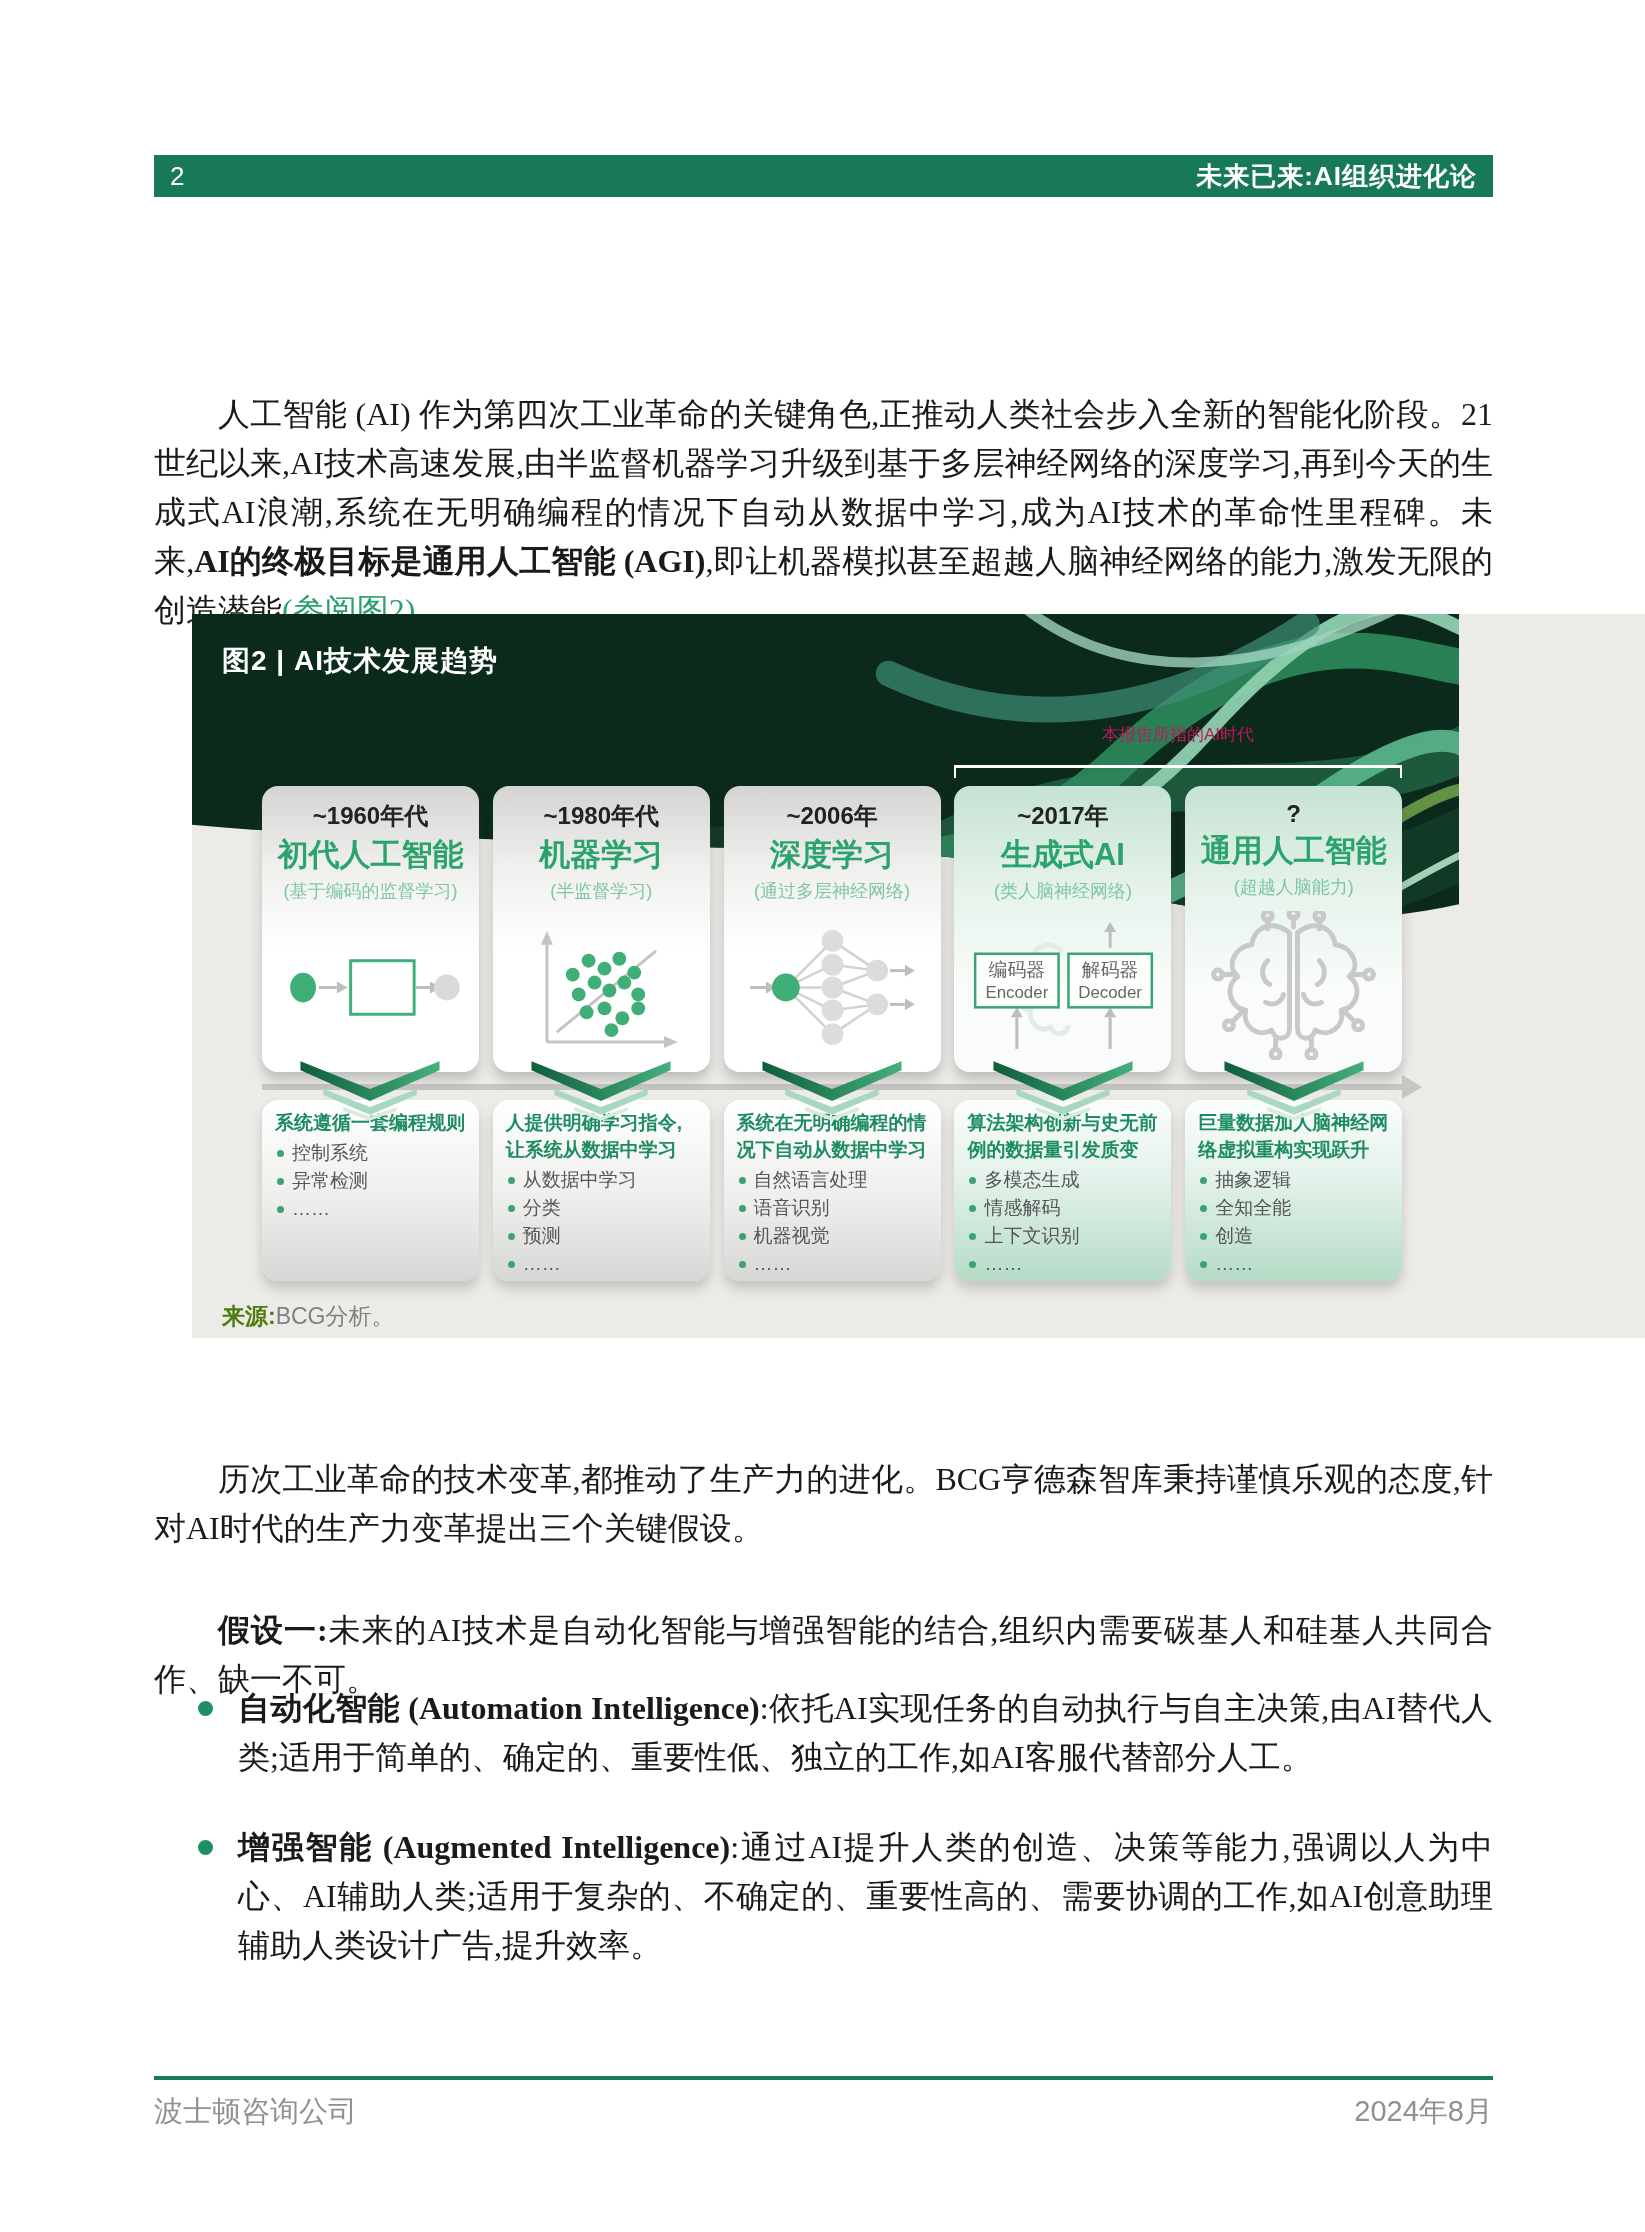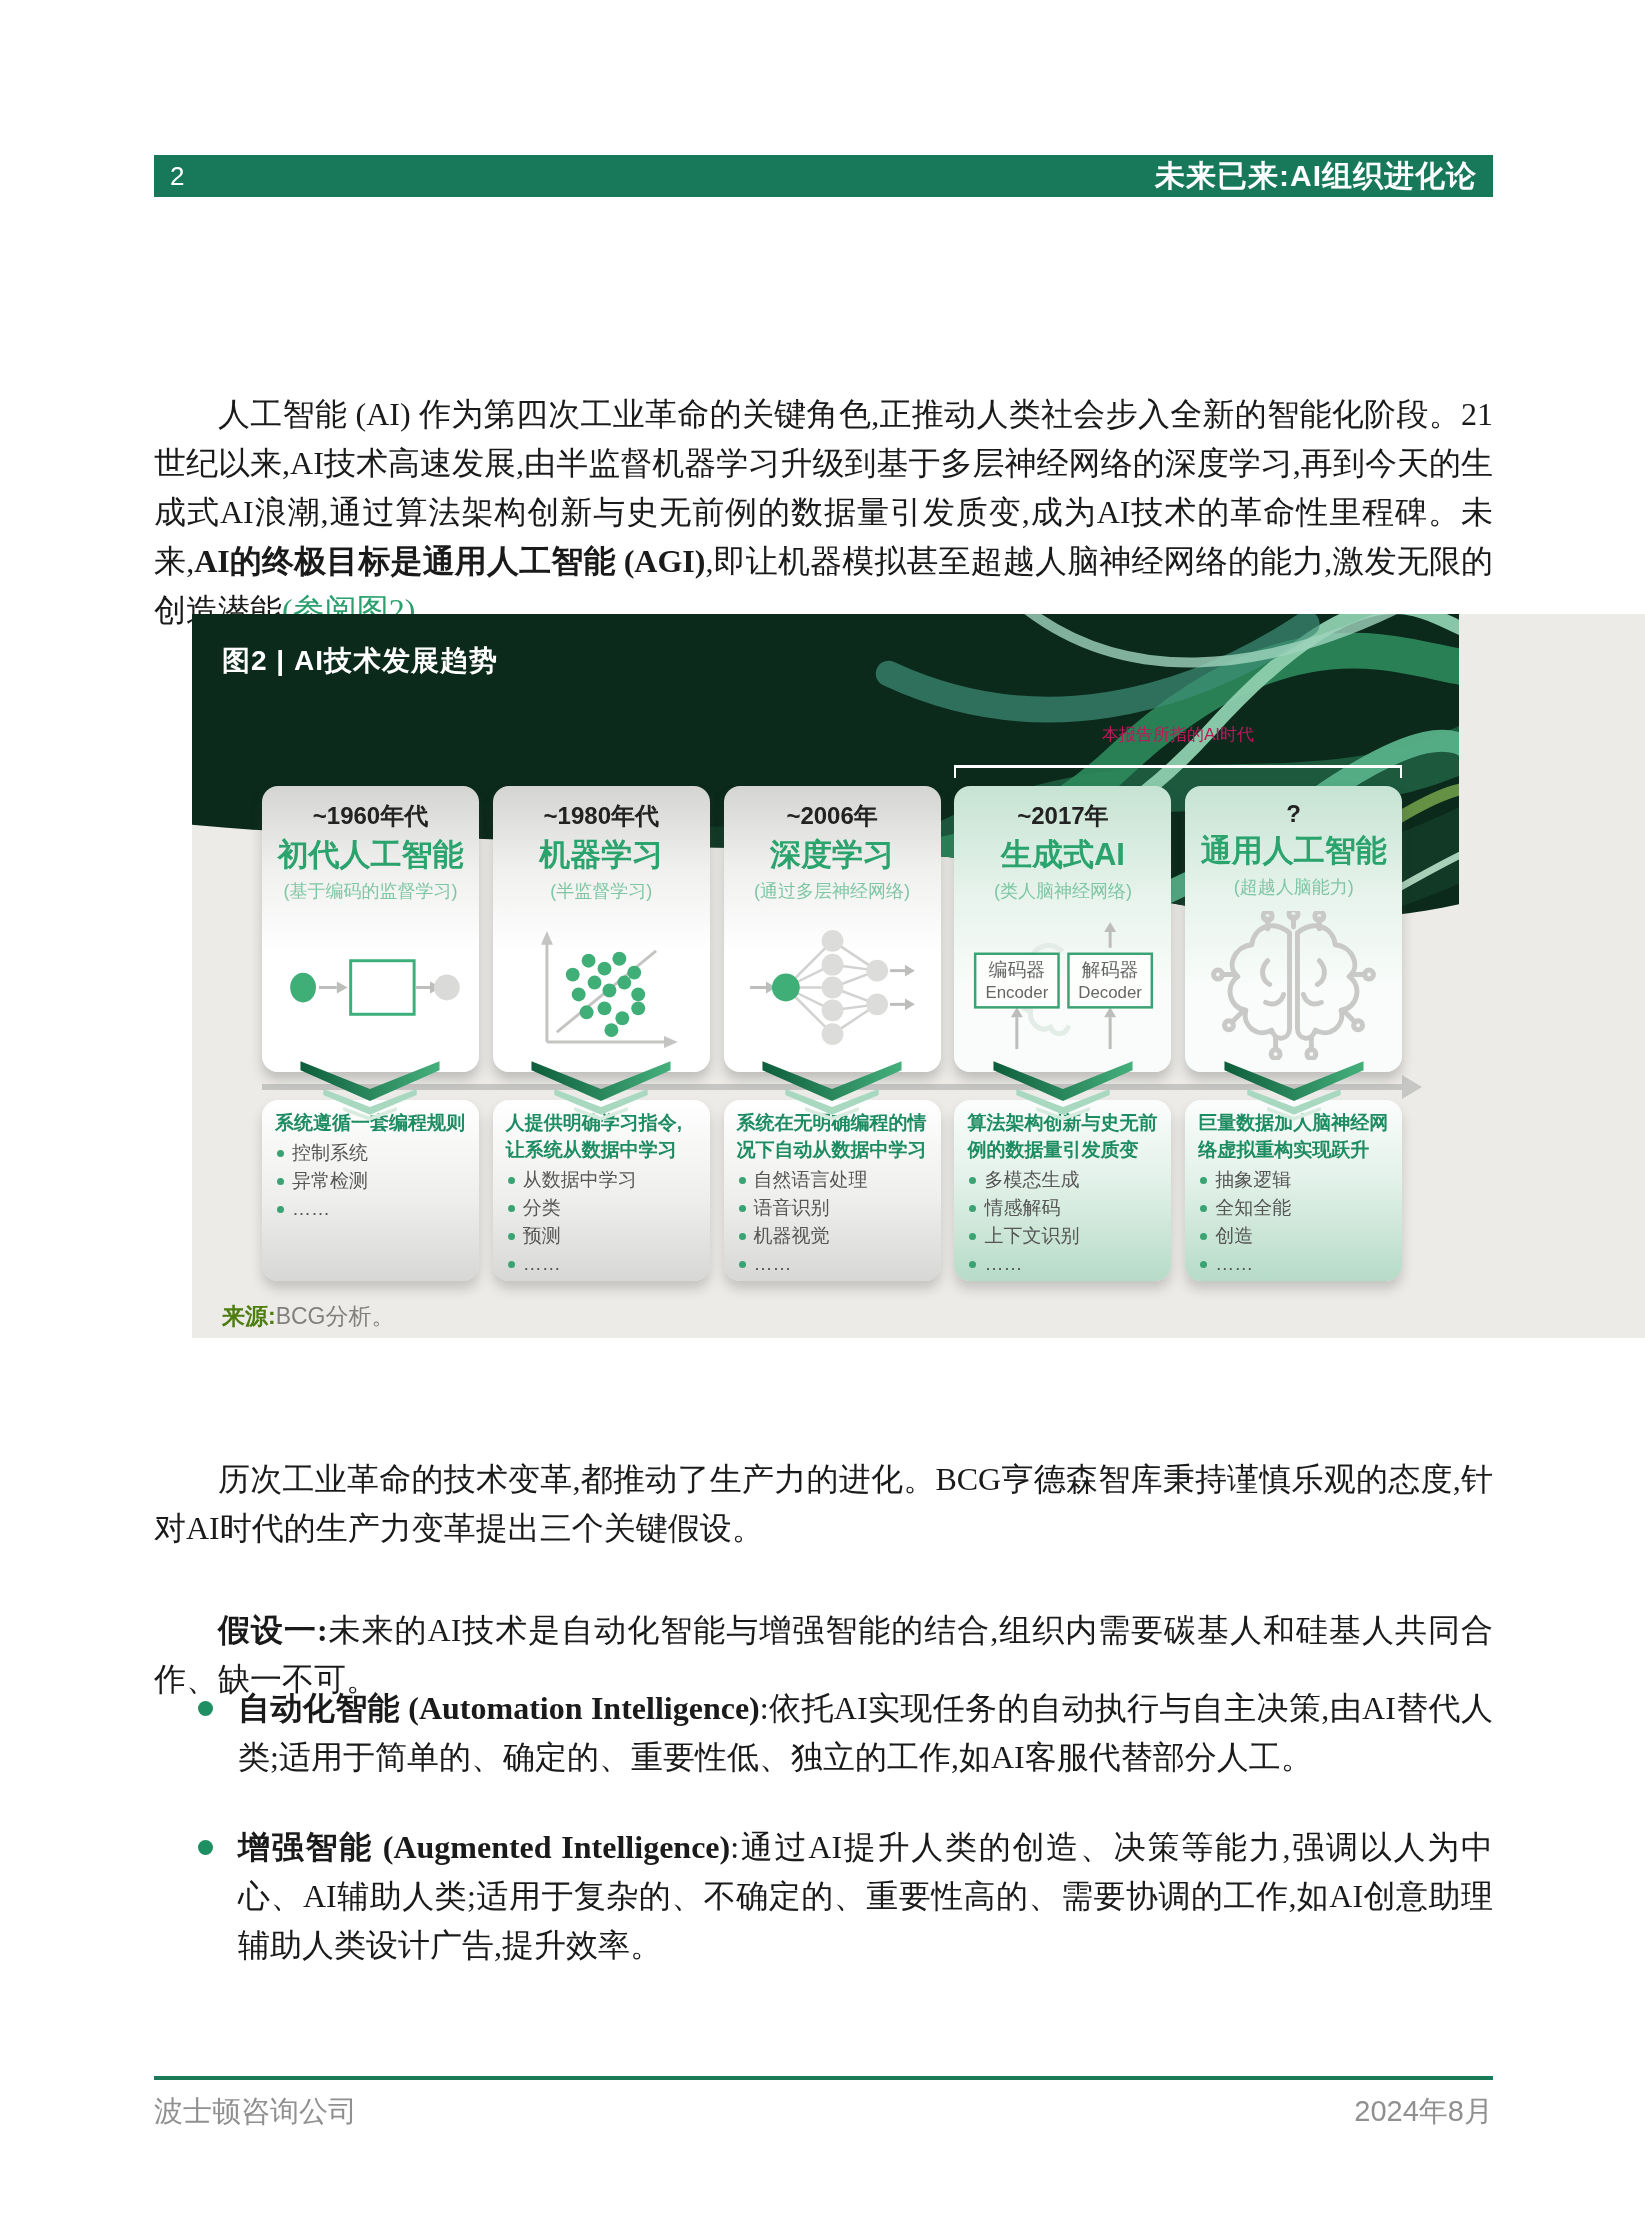--- a/index.html
+++ b/index.html
@@ -3,21 +3,21 @@
 <meta charset="utf-8">
 <style>
   html,body{margin:0;padding:0;background:#ffffff;}
   .page{position:relative;width:1646px;height:2233px;background:#ffffff;overflow:hidden;
         font-family:"Liberation Serif","DejaVu Serif",serif;color:#1a1a1a;}
   
   .header-bar{position:absolute;left:154px;top:155px;width:1339px;height:42px;background:#18795A;
       display:flex;justify-content:space-between;align-items:center;box-sizing:border-box;padding:0 16px;
       font-family:"Liberation Sans","DejaVu Sans",sans-serif;color:#ffffff;}
   .header-bar .pagenum{font-size:26px;}
-  .header-bar .rtitle{font-size:30px;font-weight:600;letter-spacing:1px;}
+  .header-bar .rtitle{font-size:26px;font-weight:600;letter-spacing:1px;}
   
   .h1{position:absolute;left:154px;top:265px;font-size:47px;font-weight:700;color:#17795B;letter-spacing:1px;}
   
   .para{position:absolute;left:154px;width:1339px;font-size:32px;line-height:49px;text-align:justify;text-indent:2em;}
   .p1{top:358px;}
   .p2{top:1423px;}
   .p3{top:1574px;}
   .para b{font-weight:700;}
   .fig-ref{color:#2BA06E;}
   
@@ -77,21 +77,21 @@
       </linearGradient>
     </defs>
   </svg>
 
   <div class="header-bar">
     <span class="pagenum">2</span>
     <span class="rtitle">未来已来:AI组织进化论</span>
   </div>
 
 
-  <p class="para p1"><span>人工智能 (AI) 作为第四次工业革命的关键角色,正推动人类社会步入全新的智能化阶段。21世纪以来,AI技术高速发展,由半监督机器学习升级到基于多层神经网络的深度学习,再到今天的生成式AI浪潮,通过算法架构创新与史无前例的数据量引发质变,成为AI技术的革命性里程碑。未来,</span><b>AI的终极目标是通用人工智能 (AGI)</b><span>,即让机器模拟甚至超越人脑神经网络的能力,激发无限的创造潜能</span><span class="fig-ref">(参阅图2)</span><span>。</span></p>
+  <p class="para p1"><span>人工智能 (AI) 作为第四次工业革命的关键角色,正推动人类社会步入全新的智能化阶段。21世纪以来,AI技术高速发展,由半监督机器学习升级到基于多层神经网络的深度学习,再到今天的生成式AI浪潮,系统在无明确编程的情况下自动从数据中学习,成为AI技术的革命性里程碑。未来,</span><b>AI的终极目标是通用人工智能 (AGI)</b><span>,即让机器模拟甚至超越人脑神经网络的能力,激发无限的创造潜能</span><span class="fig-ref">(参阅图2)</span><span>。</span></p>
 
   <div class="figure">
     <svg class="banner" viewBox="0 0 1273 345" preserveAspectRatio="none">
       <defs>
         <clipPath id="bannerclip">
           <path d="M0 0 H1273 V292 C1140 322 1005 302 885 266 C745 228 560 240 380 230 C250 223 120 224 0 212 Z"></path>
         </clipPath>
       </defs>
       <path d="M0 0 H1273 V292 C1140 322 1005 302 885 266 C745 228 560 240 380 230 C250 223 120 224 0 212 Z" fill="#0B2A1C"></path>
       <g clip-path="url(#bannerclip)" fill="none" stroke-linecap="round">

